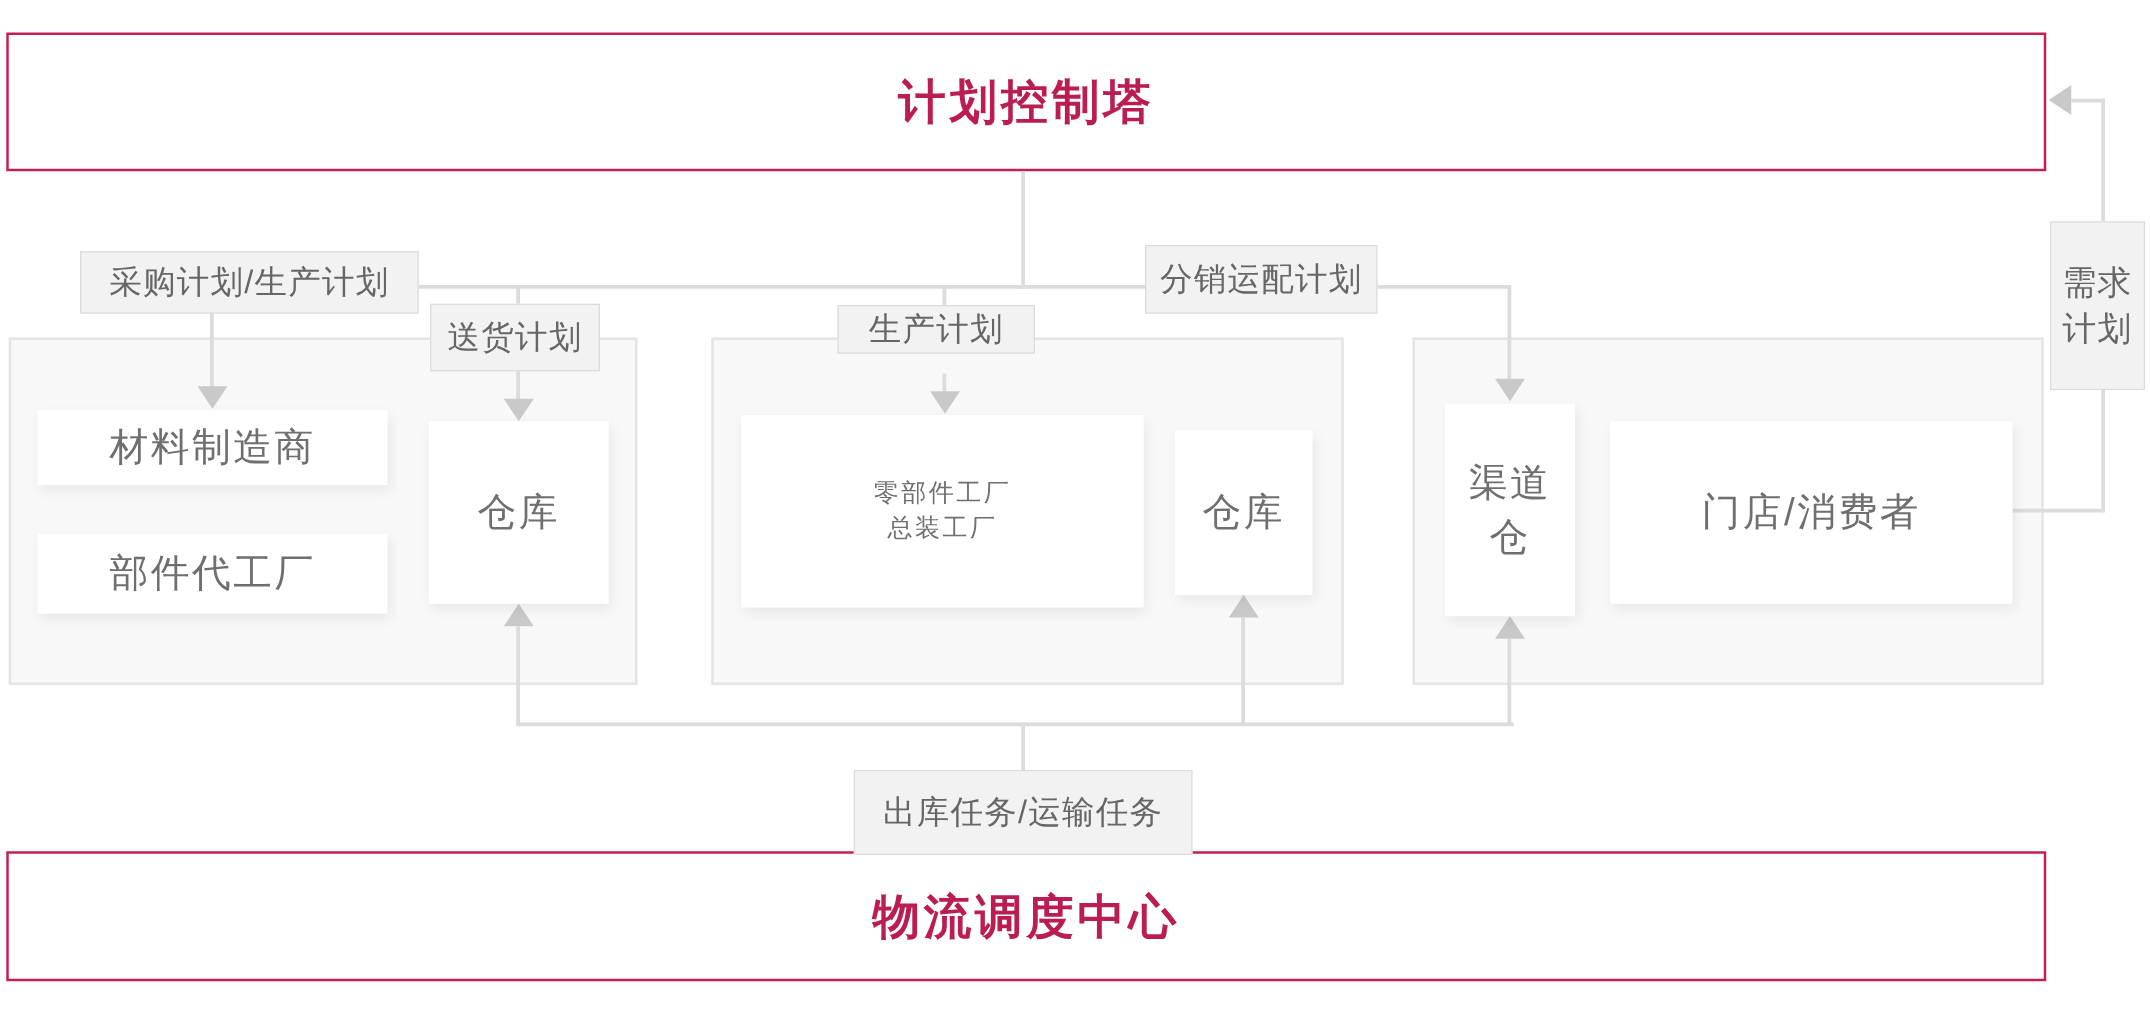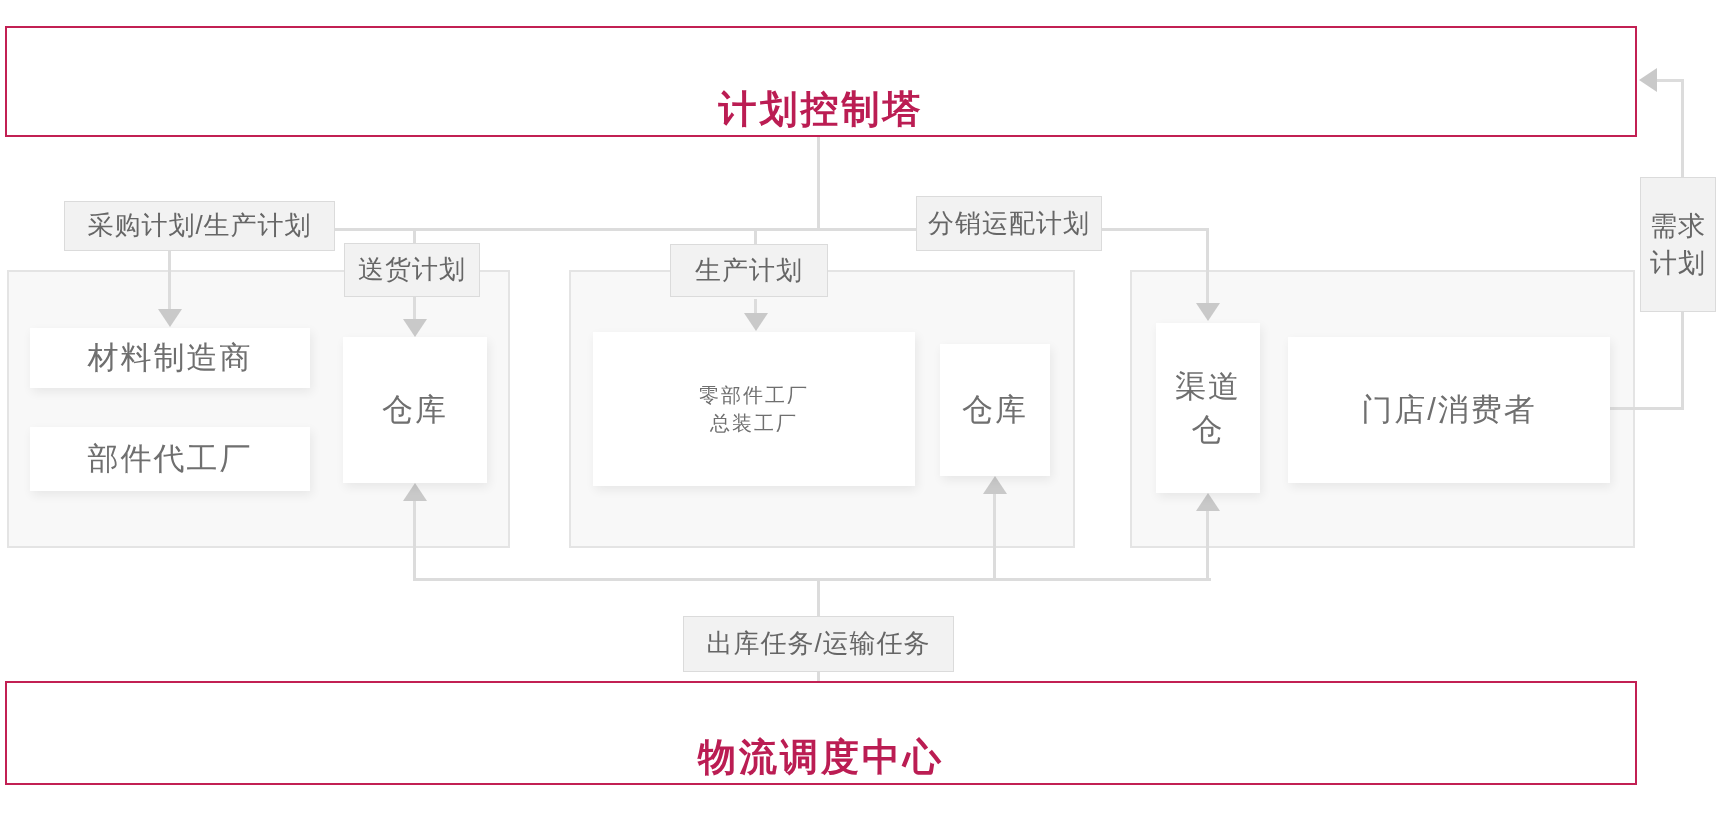--- a/index.html
+++ b/index.html
@@ -16,21 +16,21 @@
     --label_text:#666666;
   }
   html,body{margin:0;padding:0;background:#FFFFFF;}
   .canvas{
     position:relative;width:1720px;height:820px;background:#FFFFFF;overflow:hidden;
     font-family:"Liberation Sans","DejaVu Sans",sans-serif;
   }
   .banner{
     position:absolute;box-sizing:border-box;background:#FFFFFF;
     border:2px solid var(--accent_border);
-    display:flex;align-items:flex-end;justify-content:center;
+    display:flex;align-items:center;justify-content:center;
     color:var(--accent);font-size:38px;font-weight:bold;letter-spacing:3px;
   }
   .group{
     position:absolute;box-sizing:border-box;background:var(--group_bg);
     border:2px solid var(--group_border);
   }
   .node{
     position:absolute;box-sizing:border-box;background:var(--node_bg);
     display:flex;flex-direction:column;align-items:center;justify-content:center;
     color:var(--node_text);font-size:31px;letter-spacing:2px;line-height:1.4;
@@ -117,27 +117,27 @@
     <span>渠道</span>
     <span>仓</span>
   </div>
 
   <div class="plan-label" style="left:64px;top:201px;width:271px;height:50px;">
     <span>采购计划/生产计划</span>
   </div>
   <div class="plan-label" style="left:344px;top:243px;width:136px;height:54px;">
     <span>送货计划</span>
   </div>
-  <div class="plan-label" style="left:670px;top:244px;width:158px;height:53px;">
+  <div class="plan-label" style="left:670px;top:244px;width:158px;height:39px;">
     <span>生产计划</span>
   </div>
   <div class="plan-label" style="left:916px;top:196px;width:186px;height:55px;">
     <span>分销运配计划</span>
   </div>
   <div class="plan-label" style="left:1640px;top:177px;width:76px;height:135px;font-size:27px;">
     <span>需求</span>
     <span>计划</span>
   </div>
-  <div class="plan-label" style="left:683px;top:616px;width:271px;height:56px;">
+  <div class="plan-label" style="left:683px;top:616px;width:271px;height:68px;">
     <span>出库任务/运输任务</span>
   </div>
 
 </div>
 
 </body></html>

